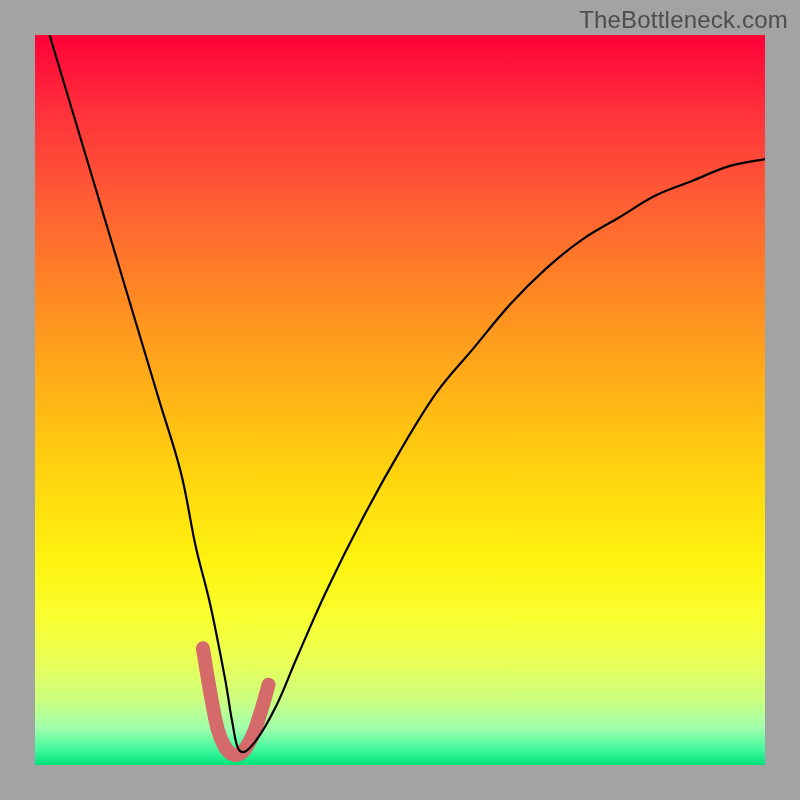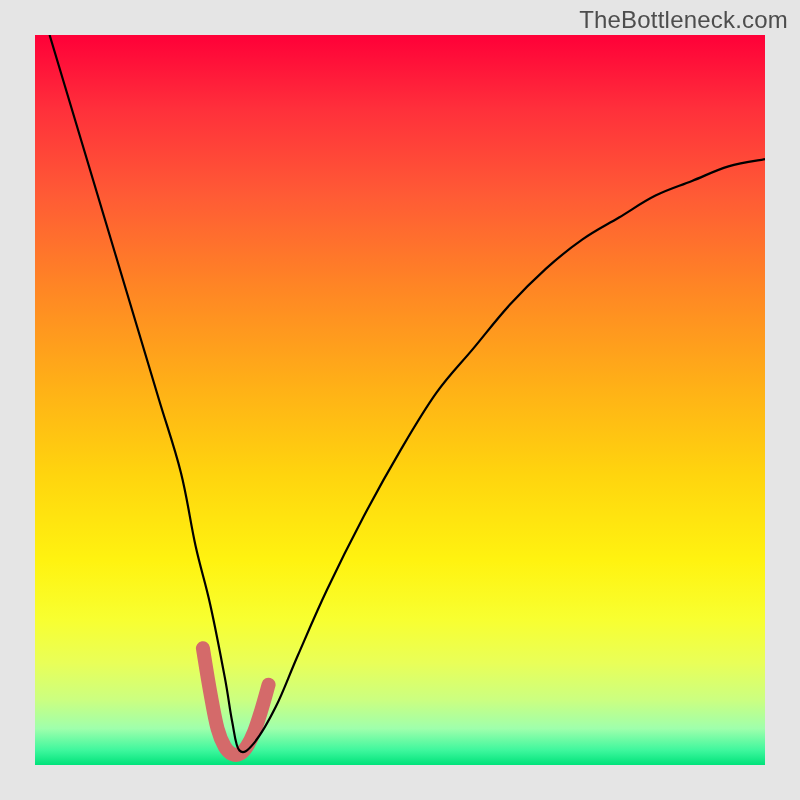--- a/index.html
+++ b/index.html
@@ -8,21 +8,21 @@
     width: 800px;
     height: 800px;
     background: #000;
     overflow: hidden;
     font-family: Arial, Helvetica, sans-serif;
   }
   .frame {
     position: absolute;
     left: 0; top: 0;
     width: 800px; height: 800px;
-    background: #e5e5e5;
+    background: #a3a3a3;
   }
   .plot-area {
     position: absolute;
     left: 35px;
     top: 35px;
     width: 730px;
     height: 730px;
     overflow: hidden;
   }
   .gradient {

